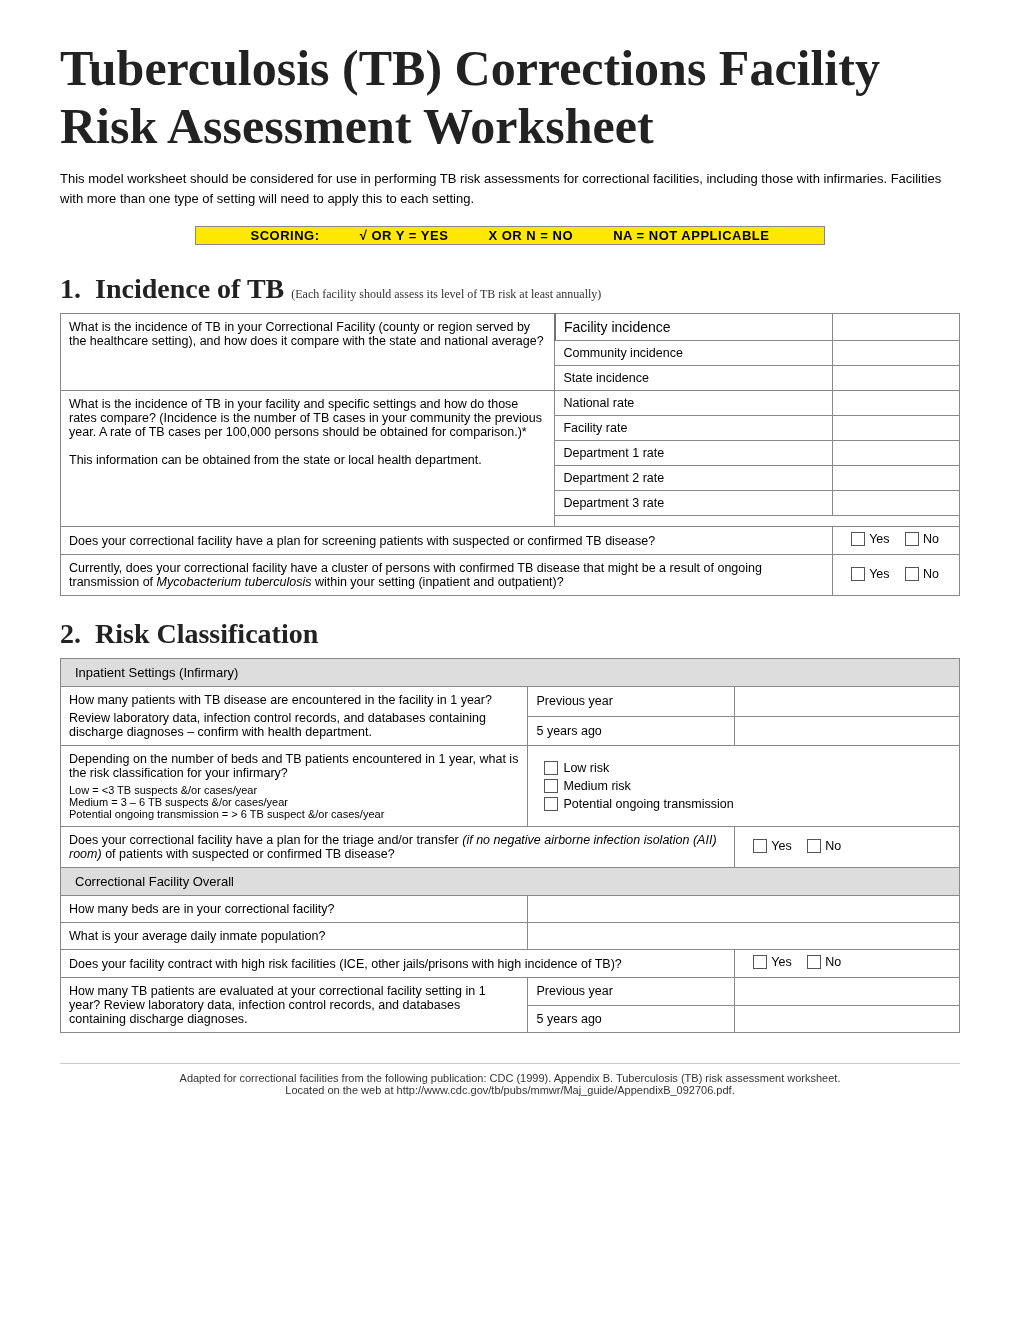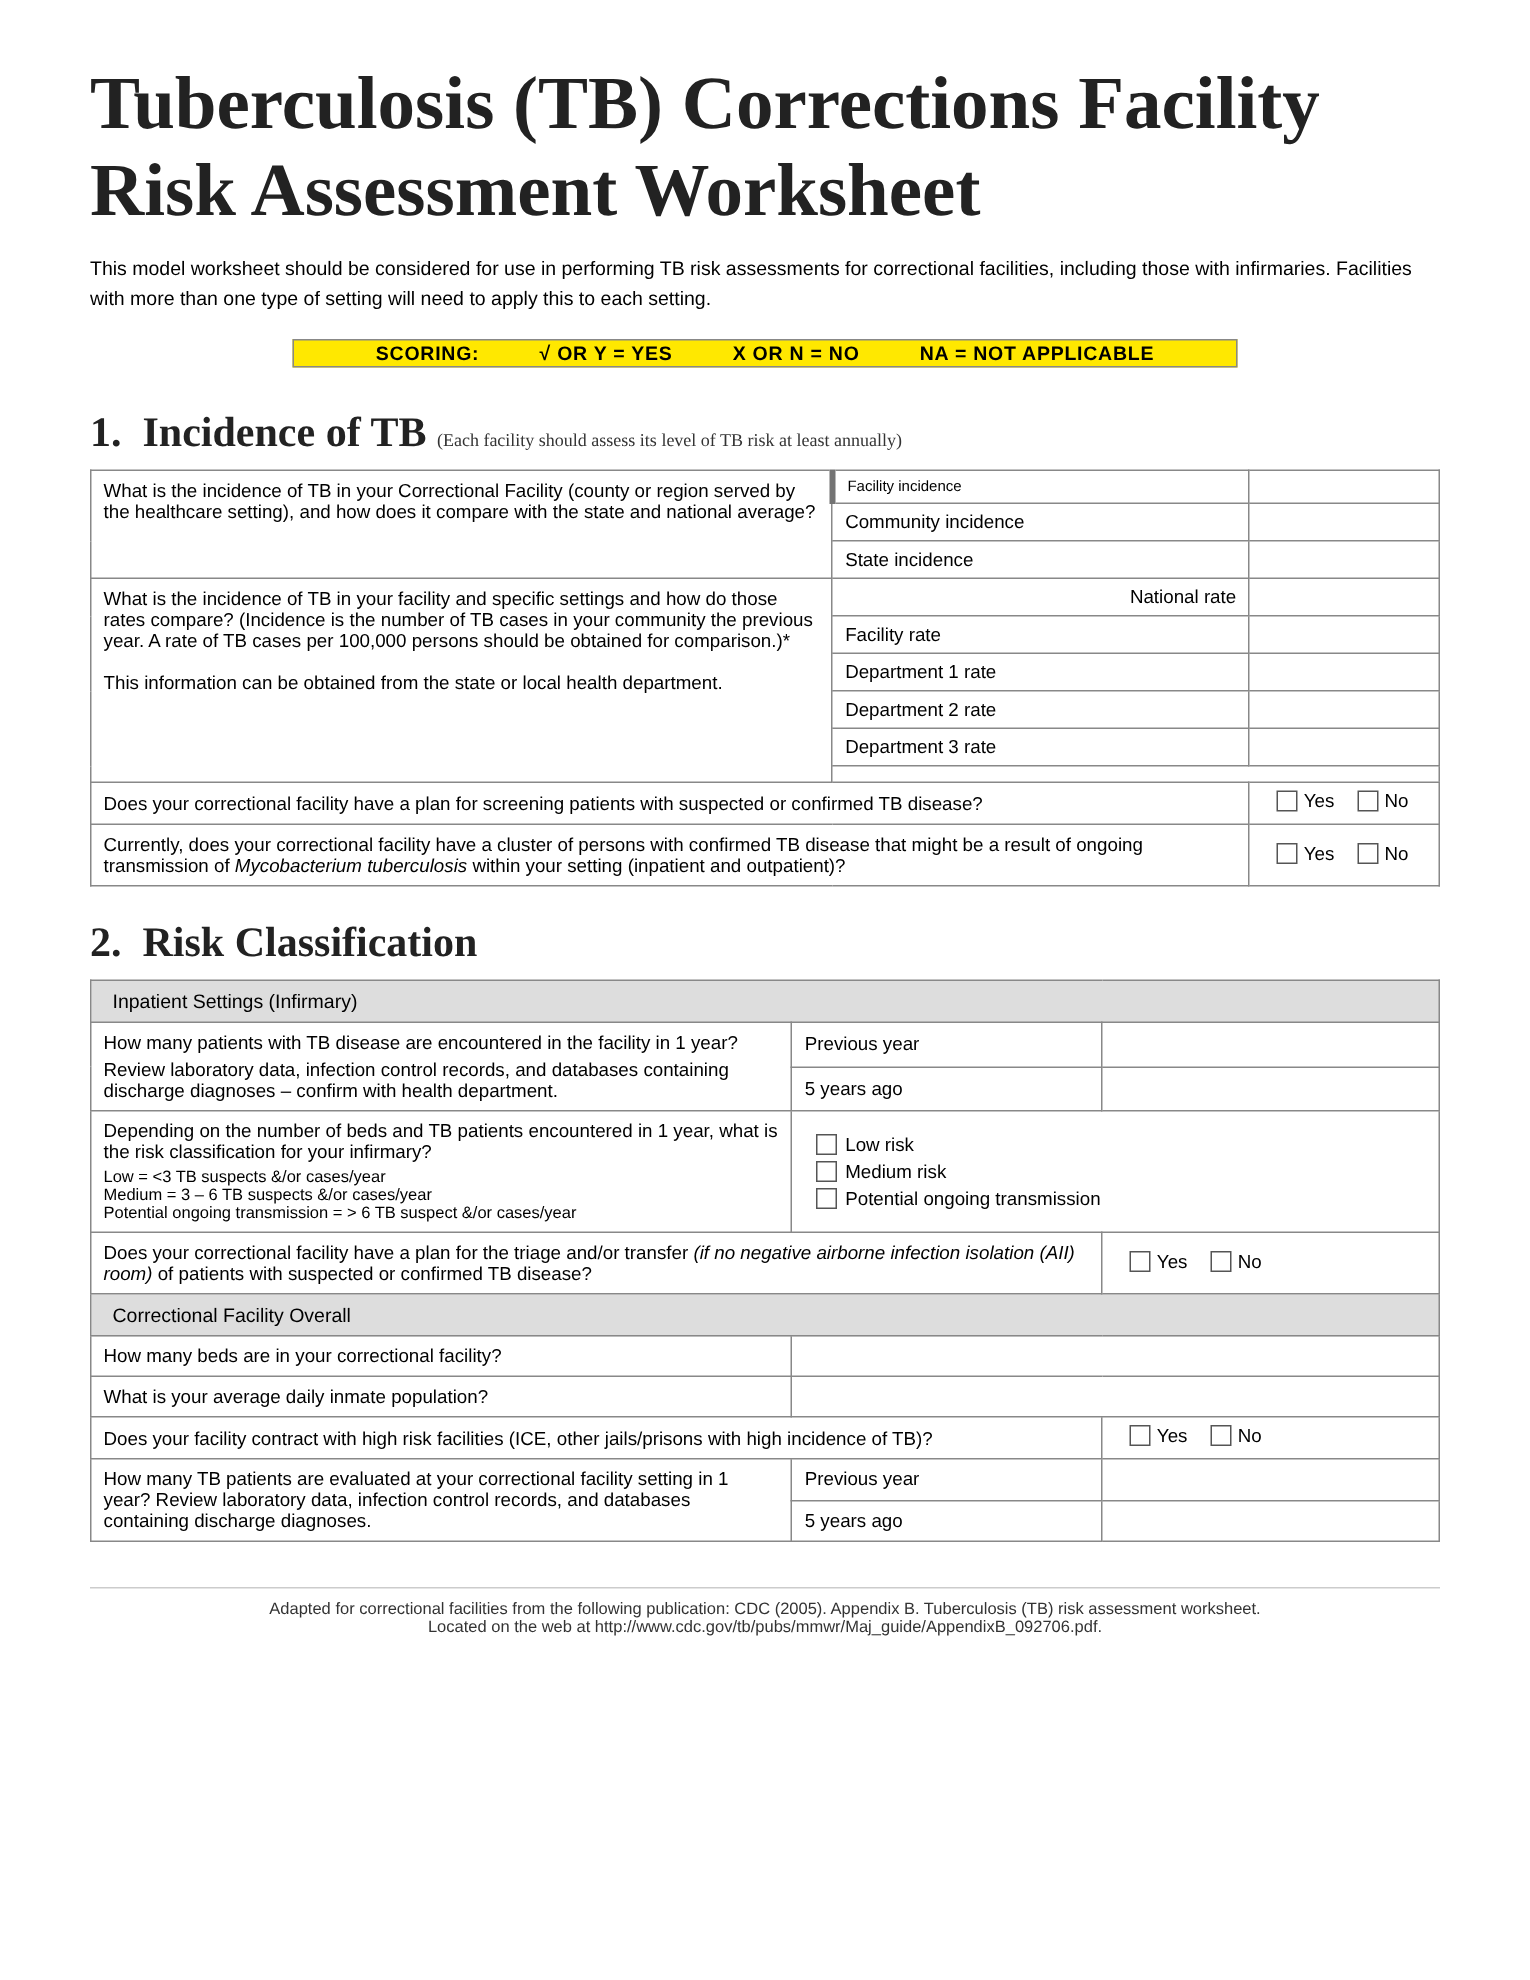--- a/index.html
+++ b/index.html
@@ -136,39 +136,39 @@
   <span class="section-subtitle">(Each facility should assess its level of TB risk at least annually)</span>
 </div>
 
 <table>
 
   <tbody>
       <tr>
     <td class="label-cell" rowspan="3" style="vertical-align:top; padding:6px 8px; font-size:12.5px;">
       <span>What is the incidence of TB in your Correctional Facility (county or region served by the healthcare setting), and how does it compare with the state and national average?</span>
     </td>
-    <td style="font-size:10px; border-left:4px solid #737373;">Facility incidence</td>
+    <td style="font-size:14px; border-left:2px solid #737373;">Facility incidence</td>
     <td></td>
   </tr>
   <tr>
     <td style="font-size:12.5px;">Community incidence</td>
     <td></td>
   </tr>
   <tr>
     <td style="font-size:12.5px;">State incidence</td>
     <td></td>
   </tr>
 
   <tr>
     <td class="label-cell" rowspan="6" style="vertical-align:top; padding:6px 8px; font-size:12.5px;">
       <span>What is the incidence of TB in your facility and specific settings and how do those rates compare? (Incidence is the number of TB cases in your community the previous year. A rate of TB cases per 100,000 persons should be obtained for comparison.)*</span>
       <br><br>
       <span>This information can be obtained from the state or local health department.</span>
     </td>
-    <td style="font-size:12.5px;text-align:right;">National rate</td>
+    <td style="font-size:12.5px;">National rate</td>
     <td></td>
   </tr>
   <tr>
     <td style="font-size:12.5px;">Facility rate</td>
     <td></td>
   </tr>
   <tr>
     <td style="font-size:12.5px;">Department 1 rate</td>
     <td></td>
   </tr>
@@ -316,15 +316,15 @@
   </tr>
 
   <tr>
     <td style="font-size:12.5px; padding:5px 8px;">5 years ago</td>
     <td></td>
   </tr>
 </tbody>
   </table>
 
 <div class="footer">
-  <div>Adapted for correctional facilities from the following publication: CDC (2005). Appendix B. Tuberculosis (TB) risk assessment worksheet.</div>
+  <div>Adapted for correctional facilities from the following publication: CDC (1999). Appendix B. Tuberculosis (TB) risk assessment worksheet.</div>
   <div>Located on the web at http://www.cdc.gov/tb/pubs/mmwr/Maj_guide/AppendixB_092706.pdf.</div>
 </div>
 
 </body></html>

